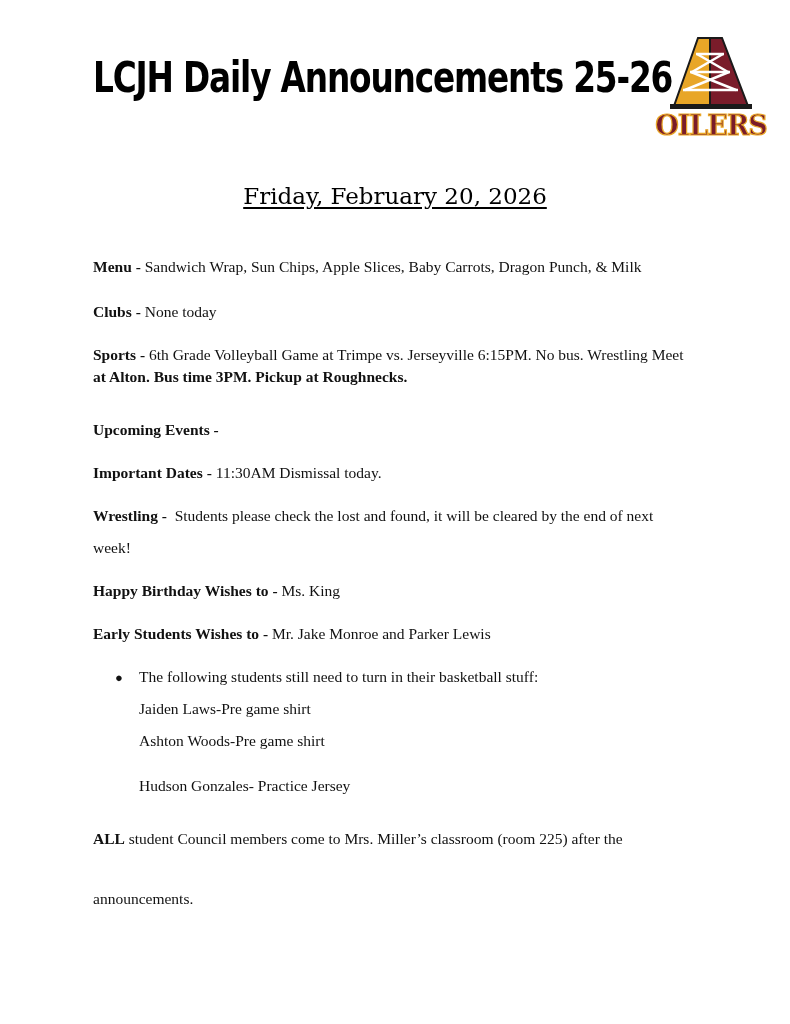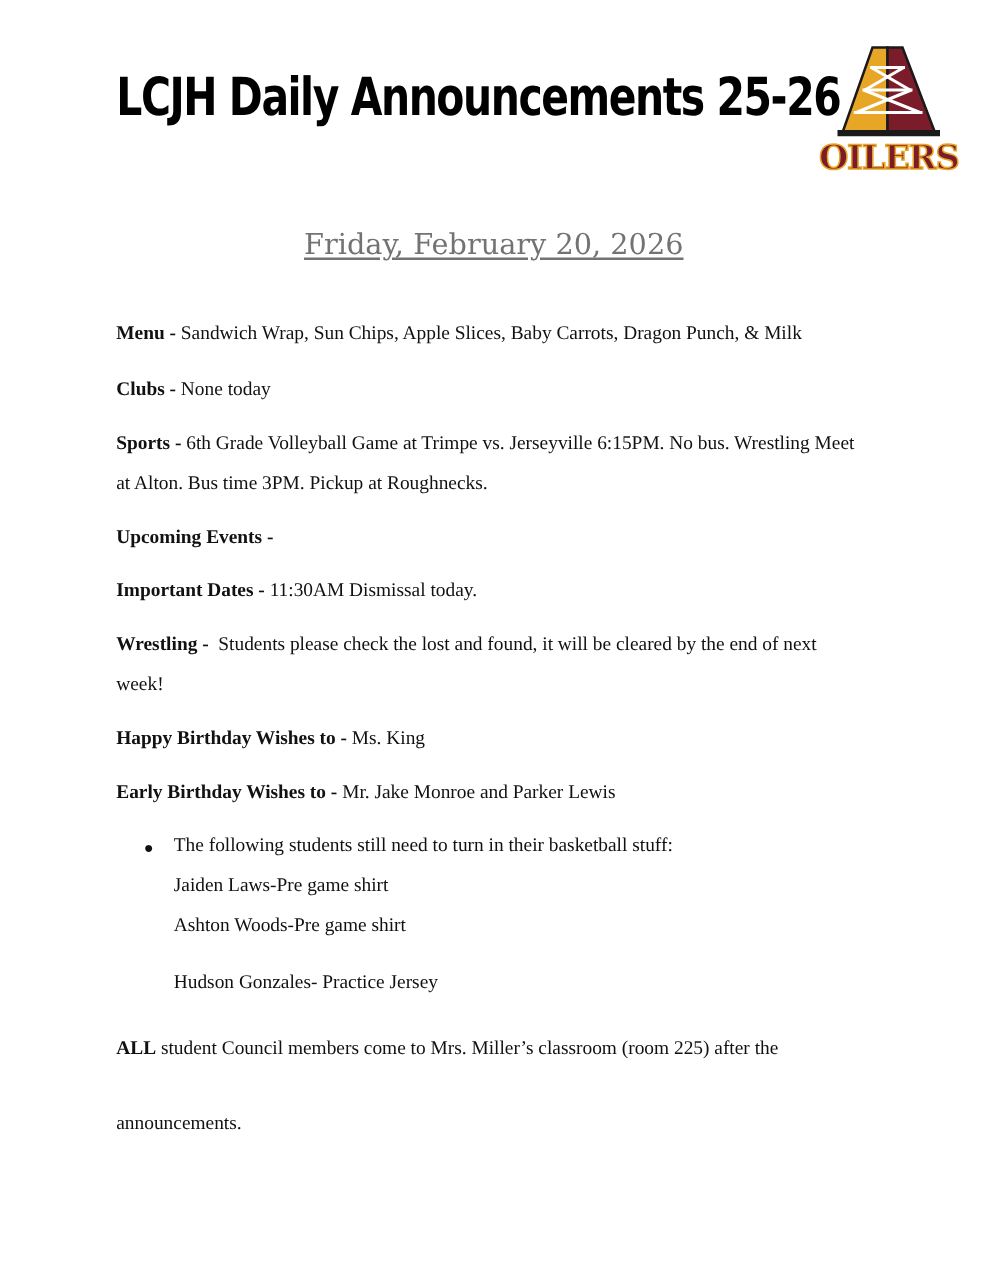--- a/index.html
+++ b/index.html
@@ -8,21 +8,21 @@
       position: absolute; left: 93px; top: 50px;
       font-family: "DejaVu Sans", sans-serif; font-weight: bold;
       font-size: 42px; letter-spacing: -1.5px; line-height: 56px;
       transform: scaleX(0.78); transform-origin: left top;
       color: #000; white-space: nowrap;
     }
     .logo { position: absolute; left: 650px; top: 34px; width: 122px; height: 108px; }
     .date {
       position: absolute; left: 0; width: 790px; top: 183px; text-align: center;
       font-family: "DejaVu Serif", serif; font-size: 23px; text-decoration: underline;
-      text-underline-offset: 3px; color: #737373; white-space: nowrap;
+      text-underline-offset: 3px; color: #000000; white-space: nowrap;
     }
     .doc { font-family: "Liberation Serif", serif; font-size: 15.5px; color: #111; }
     .line { position: absolute; left: 93px; white-space: nowrap; }
     .line b { font-weight: bold; }
     .bullet-dot { position: absolute; left: 115px; font-size: 13px; }
     .indent { left: 139px; }
   </style>
 </head>
 <body>
 
@@ -51,32 +51,32 @@
 </div>
 
 <div class="date">Friday, February 20, 2026</div>
 
 <div class="doc">
   <div class="line" style="top:258px;"><b>Menu - </b><span>Sandwich Wrap, Sun Chips, Apple Slices, Baby Carrots, Dragon Punch, &amp; Milk</span></div>
 
   <div class="line" style="top:303px;"><b>Clubs - </b><span>None today</span></div>
 
   <div class="line" style="top:346px;"><b>Sports - </b><span>6th Grade Volleyball Game at Trimpe vs. Jerseyville 6:15PM. No bus. Wrestling Meet</span></div>
-  <div class="line" style="top:378px;">at Alton. Bus time 3PM. Pickup at Roughnecks.</div>
+  <div class="line" style="top:368px;font-weight:bold;">at Alton. Bus time 3PM. Pickup at Roughnecks.</div>
 
   <div class="line" style="top:421px;"><b>Upcoming Events -</b></div>
 
   <div class="line" style="top:464px;"><b>Important Dates - </b><span>11:30AM Dismissal today.</span></div>
 
   <div class="line" style="top:507px;"><b>Wrestling - </b><span style="white-space:pre;"> Students please check the lost and found, it will be cleared by the end of next</span></div>
   <div class="line" style="top:539px;">week!</div>
 
   <div class="line" style="top:582px;"><b>Happy Birthday Wishes to - </b><span>Ms. King</span></div>
 
-  <div class="line" style="top:625px;"><b>Early Birthday Wishes to - </b><span>Mr. Jake Monroe and Parker Lewis</span></div>
+  <div class="line" style="top:625px;"><b>Early Students Wishes to - </b><span>Mr. Jake Monroe and Parker Lewis</span></div>
 
   <span class="bullet-dot" style="top:670px;">●</span>
   <div class="line indent" style="top:668px;">The following students still need to turn in their basketball stuff:</div>
   <div class="line indent" style="top:700px;">Jaiden Laws-Pre game shirt</div>
   <div class="line indent" style="top:732px;">Ashton Woods-Pre game shirt</div>
   <div class="line indent" style="top:765px;margin-top:12px;">Hudson Gonzales- Practice Jersey</div>
 
   <div class="line" style="top:830px;"><b>ALL</b><span> student Council members come to Mrs. Miller’s classroom (room 225) after the</span></div>
   <div class="line" style="top:862px;margin-top:28px;">announcements.</div>
 </div>

